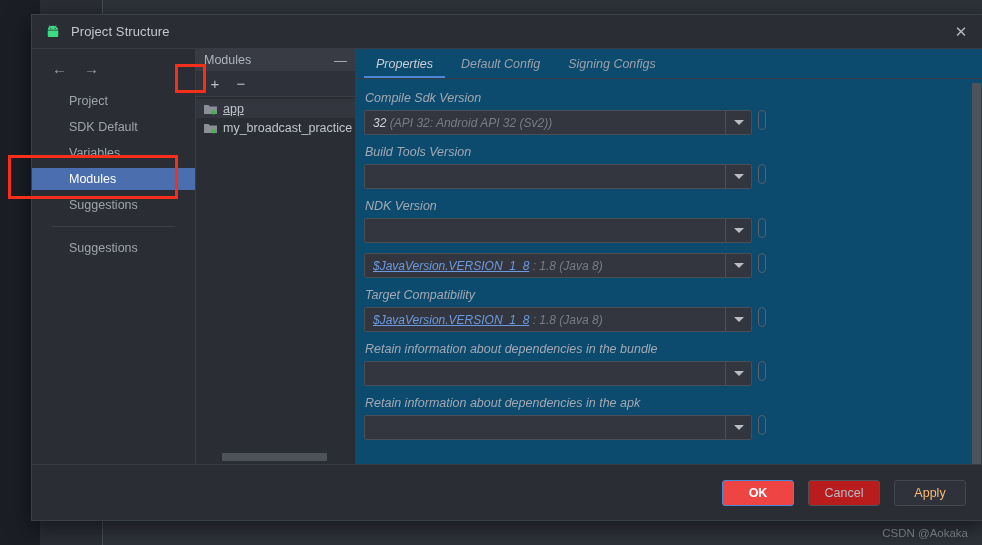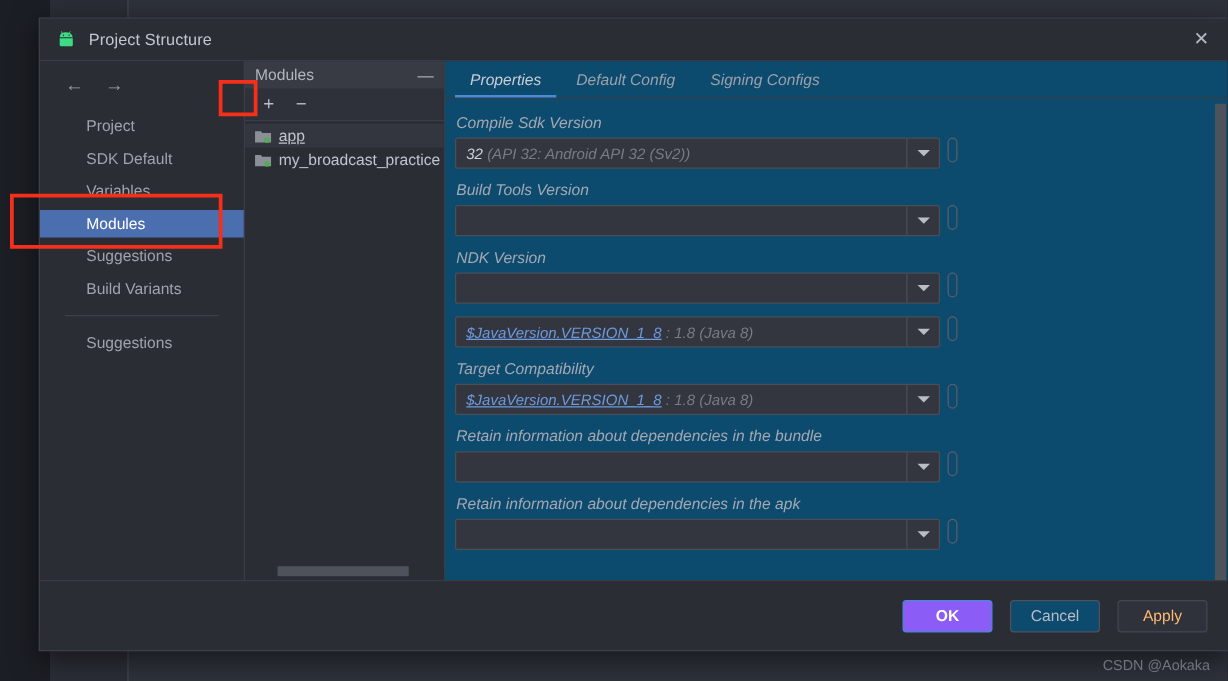--- a/index.html
+++ b/index.html
@@ -141,23 +141,23 @@
   }
 
   
   .footer {
     height:56px; flex:0 0 56px; border-top:1px solid #383b43;
     display:flex; align-items:center; justify-content:flex-end; gap:14px; padding-right:18px;
   }
   .btn {
     height:26px; min-width:72px; border-radius:3px; font-size:12.5px;
     display:flex; align-items:center; justify-content:center; cursor:pointer;
-    border:1px solid #4e525b; background:#0c4a6e; color:#b7bcc5;
-  }
-  .btn.primary { background:#8b5cf6; border-color:#4a88d8; color:#ffffff; font-weight:bold; min-width:72px; }
+    border:1px solid #4e525b; background:#b91c1c; color:#b7bcc5;
+  }
+  .btn.primary { background:#ef4444; border-color:#4a88d8; color:#ffffff; font-weight:bold; min-width:72px; }
   .btn.disabled { background:#2f323a; border-color:#43474f; color:#fdba74; }
 
   
   .redbox { position:absolute; border:3px solid #f52f1a; pointer-events:none; z-index:50; }
   #redbox-modules { left:8px; top:155px; width:170px; height:44px; }
   #redbox-add { left:175px; top:64px; width:31px; height:29px; }
 
   .watermark {
     position:absolute; right:14px; bottom:6px;
     font-size:11.5px; color:#70747d;
@@ -202,23 +202,20 @@
       </div>
       <div class="nav-item">
         <span>Variables</span>
       </div>
       <div class="nav-item selected">
         <span>Modules</span>
       </div>
       <div class="nav-item">
         <span>Suggestions</span>
       </div>
-      <div class="nav-item">
-        <span>Build Variants</span>
-      </div>
 
       <div class="nav-divider"></div>
 
       <div class="nav-item">
         <span>Suggestions</span>
       </div>
     </div>
 
     <div class="modules-panel">
       <div class="modules-header">

